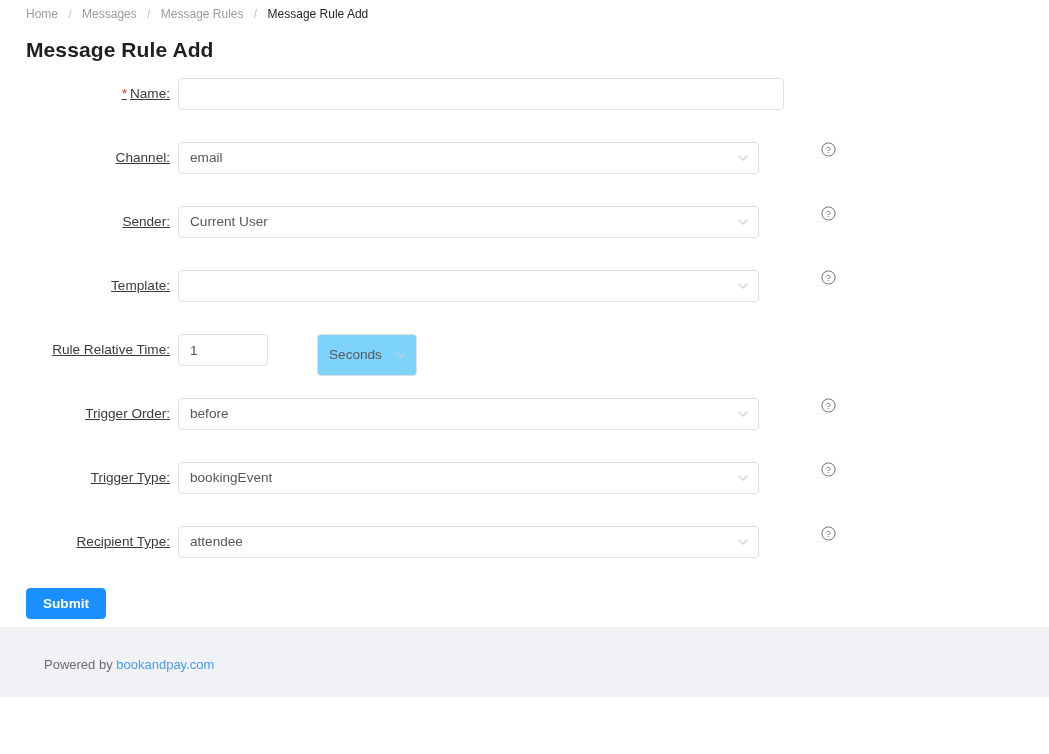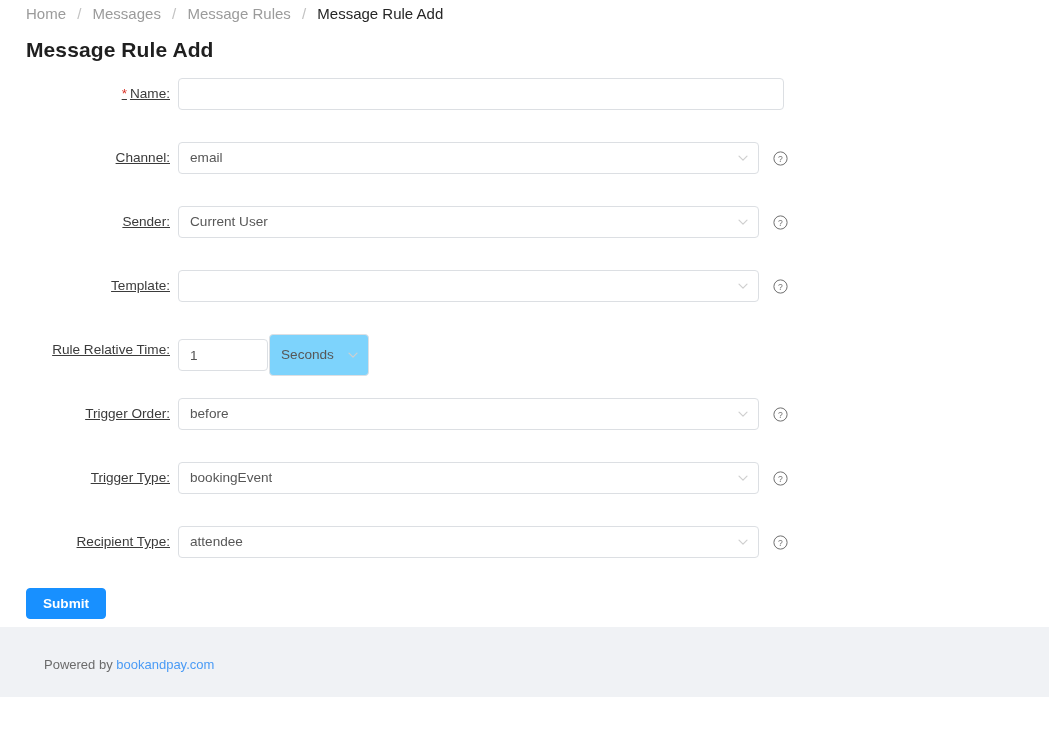--- a/index.html
+++ b/index.html
@@ -8,21 +8,21 @@
     width: 1049px; height: 754px;
     background: #ffffff;
     font-family: "Liberation Sans", sans-serif;
     -webkit-font-smoothing: antialiased;
   }
   .page { position: relative; width: 1049px; height: 754px; background:#fff; overflow:hidden; }
 
   
   .breadcrumb {
     position: absolute; left: 26px; top: 5px;
-    font-size: 15px; line-height: 18px;
+    font-size: 12px; line-height: 18px;
     color: #8c8c8c; white-space: nowrap;
   }
   .crumb-link { color: #9b9b9b; cursor: pointer; }
   .crumb-sep  { color: #c2c2c2; margin: 0 7px; }
   .crumb-current { color: #262626; }
 
   
   .page-title {
     position: absolute; left: 26px; top: 36px;
     font-size: 21px; line-height: 28px;
@@ -41,21 +41,21 @@
   .form-label {
     width: 170px; flex: 0 0 170px;
     text-align: right;
     font-size: 13.6px; line-height: 32px;
     color: #3b3b3b;
     padding-right: 0;
     white-space: nowrap;
     text-decoration: underline;
   }
   .req-star { color: #d93025; font-size: 13.6px; margin-right: 3px; }
-  .field-wrap { margin-left: 8px; display: flex; align-items: center; }
+  .field-wrap { margin-left: 8px; display: flex; align-items: flex-start; gap: 48px; }
 
   .txt-input {
     width: 606px; height: 32px;
     border: 1px solid #dcdfe3;
     border-radius: 4px;
     background: #fff;
     font-size: 13.6px;
     color: #545454;
     padding: 0 11px;
     line-height: 30px;

